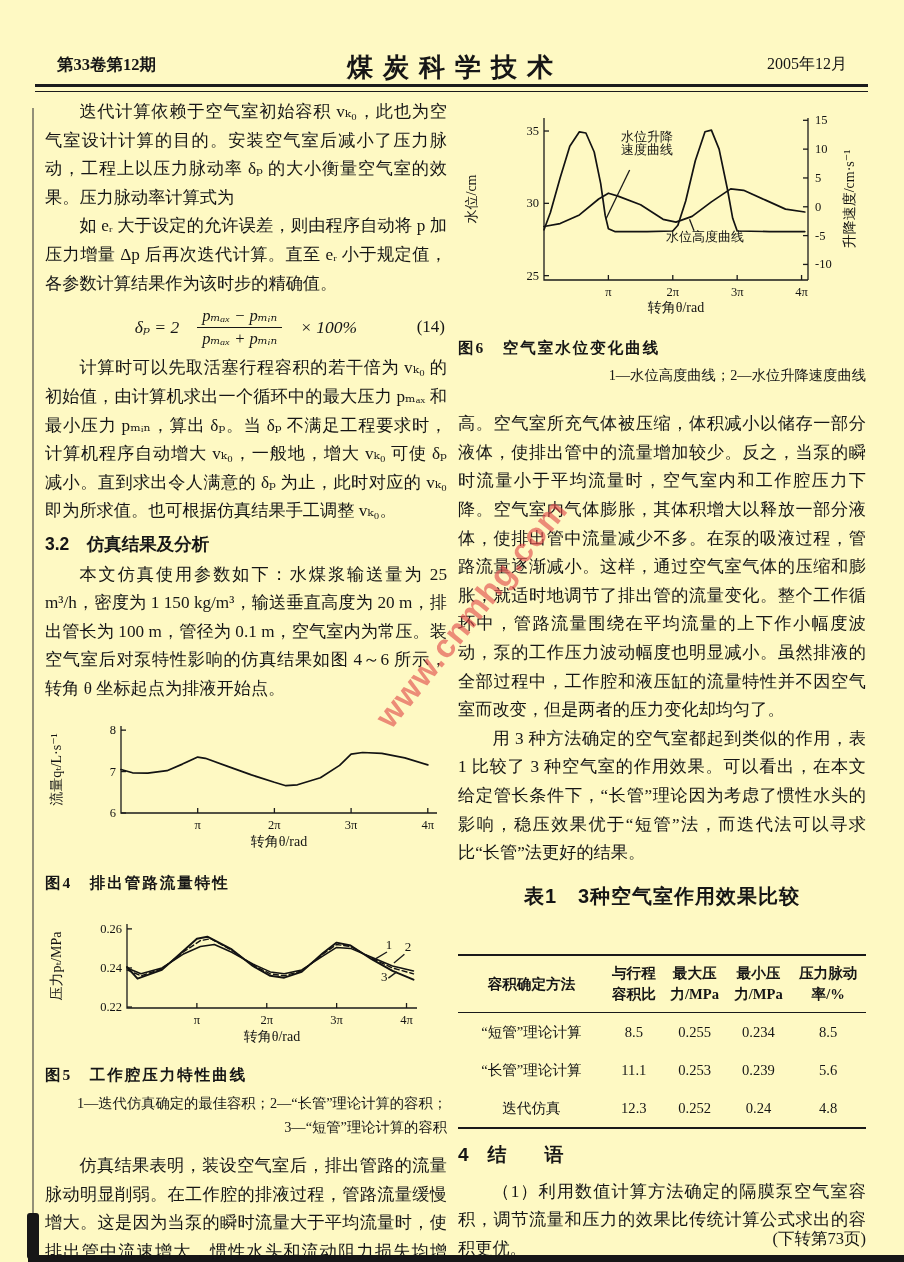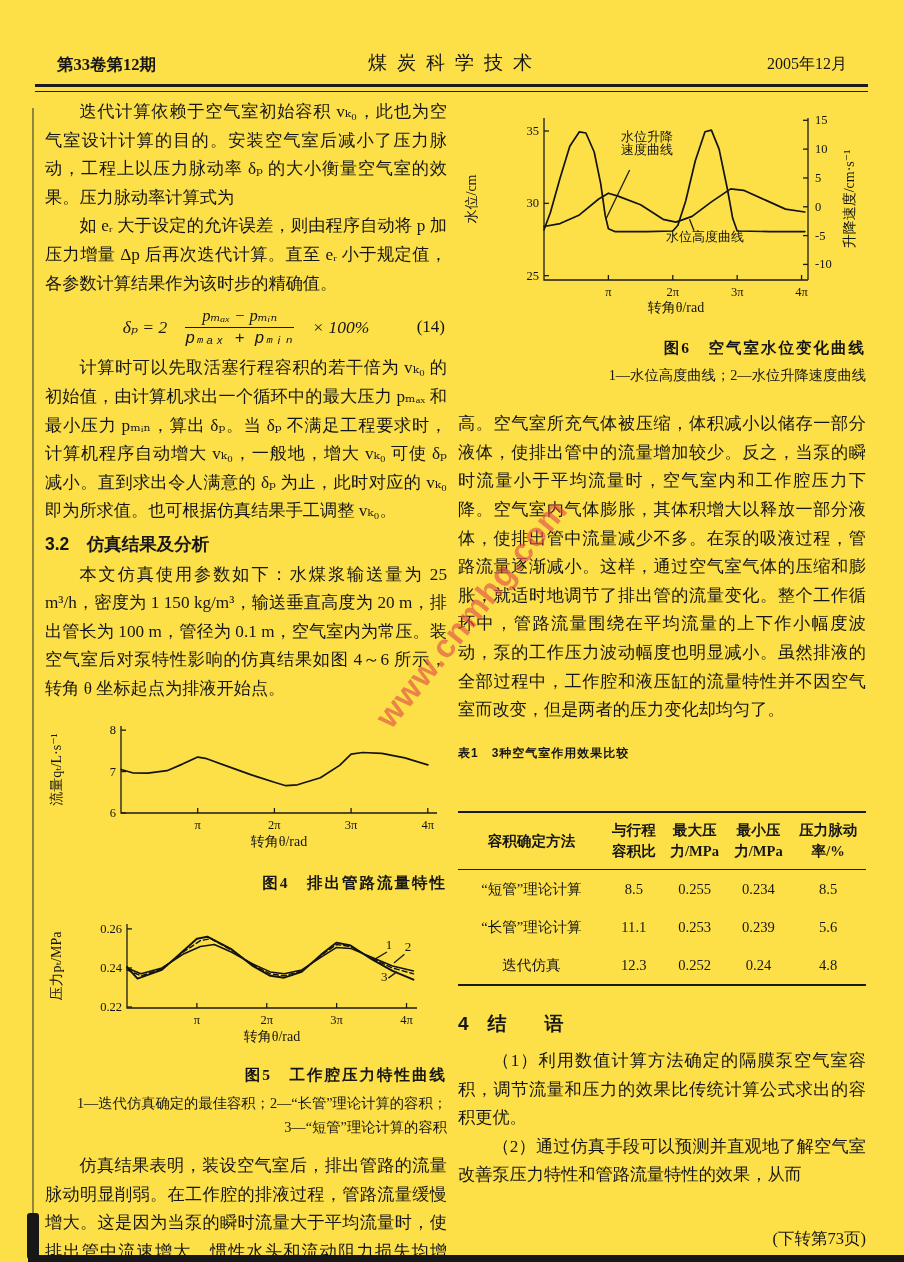--- a/index.html
+++ b/index.html
@@ -1,53 +1,53 @@
 <!DOCTYPE html>
 <html><head>
 <meta charset="utf-8">
 <style>
   html,body{margin:0;padding:0;background:#e8e6e1;}
-  #page{position:relative;width:904px;height:1262px;margin:0 auto;background:#fde047;overflow:hidden;
+  #page{position:relative;width:904px;height:1262px;margin:0 auto;background:#fef9c3;overflow:hidden;
         font-family:"Liberation Serif","DejaVu Serif",serif;color:#161616;}
   
   .edge-left{position:absolute;left:32px;top:108px;width:2px;height:1154px;background:#3a3a3a;opacity:.55;}
   .edge-bottom{position:absolute;left:28px;bottom:0;width:876px;height:7px;background:#171717;}
   .corner-blob{position:absolute;left:27px;bottom:3px;width:12px;height:46px;background:#171717;border-radius:3px;}
   
   .hdr{position:absolute;top:50px;left:45px;width:820px;height:30px;}
   .hdr-left{position:absolute;left:12px;top:4px;font-size:16.5px;font-weight:bold;}
-  .hdr-center{position:absolute;left:0;right:0;top:0;text-align:center;font-size:19px;font-weight:normal;letter-spacing:10px;}
+  .hdr-center{position:absolute;left:0;right:0;top:0;text-align:center;font-size:26px;font-weight:bold;letter-spacing:10px;}
   .hdr-right{position:absolute;right:18px;top:4px;font-size:16px;}
   .hdr-rule{position:absolute;top:84px;left:35px;width:833px;height:4px;border-top:3px solid #1c1c1c;border-bottom:1.5px solid #1c1c1c;}
   
   .col{position:absolute;top:98px;font-size:17.2px;line-height:28.6px;text-align:justify;}
   #colL{left:45px;width:402px;}
   #colR{left:458px;width:408px;}
   .para{margin:0;text-indent:2em;}
   .para.noindent{text-indent:0;}
   .h-sec{font-family:Liberation Sans, sans-serif;font-weight:bold;font-size:17.5px;margin:4px 0 2px 0;text-indent:0;}
-  .h-big{font-size:19px;margin:24px 0 8px 0;}
+  .h-big{font-size:19px;margin:12px 0 8px 0;}
   
   .equation{position:relative;margin:8px 0 6px 0;text-align:center;font-size:17.5px;line-height:1.1;}
   .eq-main{display:inline-flex;align-items:center;gap:18px;font-style:italic;}
   .frac{display:inline-block;text-align:center;vertical-align:middle;font-size:16.5px;}
   .frac .num{display:block;border-bottom:1.4px solid #161616;padding:1px 5px 2px 5px;}
-  .frac .den{display:block;padding-top:2px;font-family:Liberation Mono, monospace;}
+  .frac .den{display:block;padding-top:2px;}
   .eq-no{position:absolute;right:2px;top:50%;transform:translateY(-50%);font-style:normal;font-size:17px;}
   
   .figwrap{margin:10px 0 0 0;text-align:center;}
-  .figcap{text-align:right;font-size:15.5px;font-weight:bold;letter-spacing:2px;margin-top:6px;text-indent:0;}
+  .figcap{text-align:left;font-size:15.5px;font-weight:bold;letter-spacing:2px;margin-top:6px;text-indent:0;}
   .figleg{text-align:right;font-size:14.3px;line-height:22px;margin-top:2px;text-indent:0;letter-spacing:0;}
   svg .ax{stroke:#1b1b1b;stroke-width:1.3;fill:none;}
   svg .curve{stroke:#131313;fill:none;stroke-linejoin:round;stroke-linecap:round;}
   svg .tk{font:12.5px "Liberation Serif","DejaVu Serif",serif;fill:#131313;}
   svg .axlab{font:14px "Liberation Serif","DejaVu Serif",serif;fill:#131313;}
   svg .ann{font:13px "Liberation Serif","DejaVu Serif",serif;fill:#131313;}
   
-  .tablecap{text-align:left;font-family:"Liberation Sans","DejaVu Sans",sans-serif;font-weight:bold;font-size:12px;margin:14px 0 8px 0;letter-spacing:1px;}
+  .tablecap{text-align:center;font-family:"Liberation Sans","DejaVu Sans",sans-serif;font-weight:bold;font-size:20px;margin:14px 0 8px 0;letter-spacing:1px;}
   table.t1{width:100%;border-collapse:collapse;font-size:14.6px;
            border-top:2.6px solid #1a1a1a;border-bottom:2.6px solid #1a1a1a;margin-top:44px;}
   table.t1 thead tr{border-bottom:1.5px solid #1a1a1a;}
   table.t1 th{font-weight:bold;padding:7px 2px;line-height:21px;text-align:center;}
   table.t1 td{padding:9px 2px;text-align:center;line-height:20px;}
   table.t1 th:first-child{width:36%;}
   
   .note{position:absolute;left:458px;top:1228px;width:408px;text-align:right;font-size:16.5px;}
   
   .wm{position:absolute;left:333px;top:603px;width:262px;height:36px;
@@ -194,20 +194,21 @@
           <text x="189.02439024390247" y="39.14285714285717" text-anchor="middle" class="ann"><tspan x="189.02439024390247" dy="0">水位升降</tspan><tspan x="189.02439024390247" dy="13">速度曲线</tspan></text>
           <line x1="171.63902439024392" y1="68.0714285714286" x2="147.81463414634146" y2="117.25" class="ax"></line>
           <text x="246.97560975609758" y="138.94642857142858" text-anchor="middle" class="ann"><tspan x="246.97560975609758" dy="0">水位高度曲线</tspan></text>
           <line x1="236.02926829268296" y1="128.82142857142856" x2="231.5219512195122" y2="117.25" class="ax"></line>
         </svg>
       <div class="figcap">图6　空气室水位变化曲线</div>
       <div class="figleg">1—水位高度曲线；2—水位升降速度曲线</div>
     </div>
 
     <p class="para noindent" style="margin-top:24px;">高。空气室所充气体被压缩，体积减小以储存一部分液体，使排出管中的流量增加较少。反之，当泵的瞬时流量小于平均流量时，空气室内和工作腔压力下降。空气室内气体膨胀，其体积增大以释放一部分液体，使排出管中流量减少不多。在泵的吸液过程，管路流量逐渐减小。这样，通过空气室气体的压缩和膨胀，就适时地调节了排出管的流量变化。整个工作循环中，管路流量围绕在平均流量的上下作小幅度波动，泵的工作压力波动幅度也明显减小。虽然排液的全部过程中，工作腔和液压缸的流量特性并不因空气室而改变，但是两者的压力变化却均匀了。</p>
+    <p class="para">用 3 种方法确定的空气室都起到类似的作用，表 1 比较了 3 种空气室的作用效果。可以看出，在本文给定管长条件下，“长管”理论因为考虑了惯性水头的影响，稳压效果优于“短管”法，而迭代法可以寻求比“长管”法更好的结果。</p>
 
     <div class="tablecap">表1　3种空气室作用效果比较</div>
     <table class="t1">
       <thead>
         <tr>
           <th>
             <div>容积确定方法</div>
           </th>
           <th>
             <div>与行程</div>

